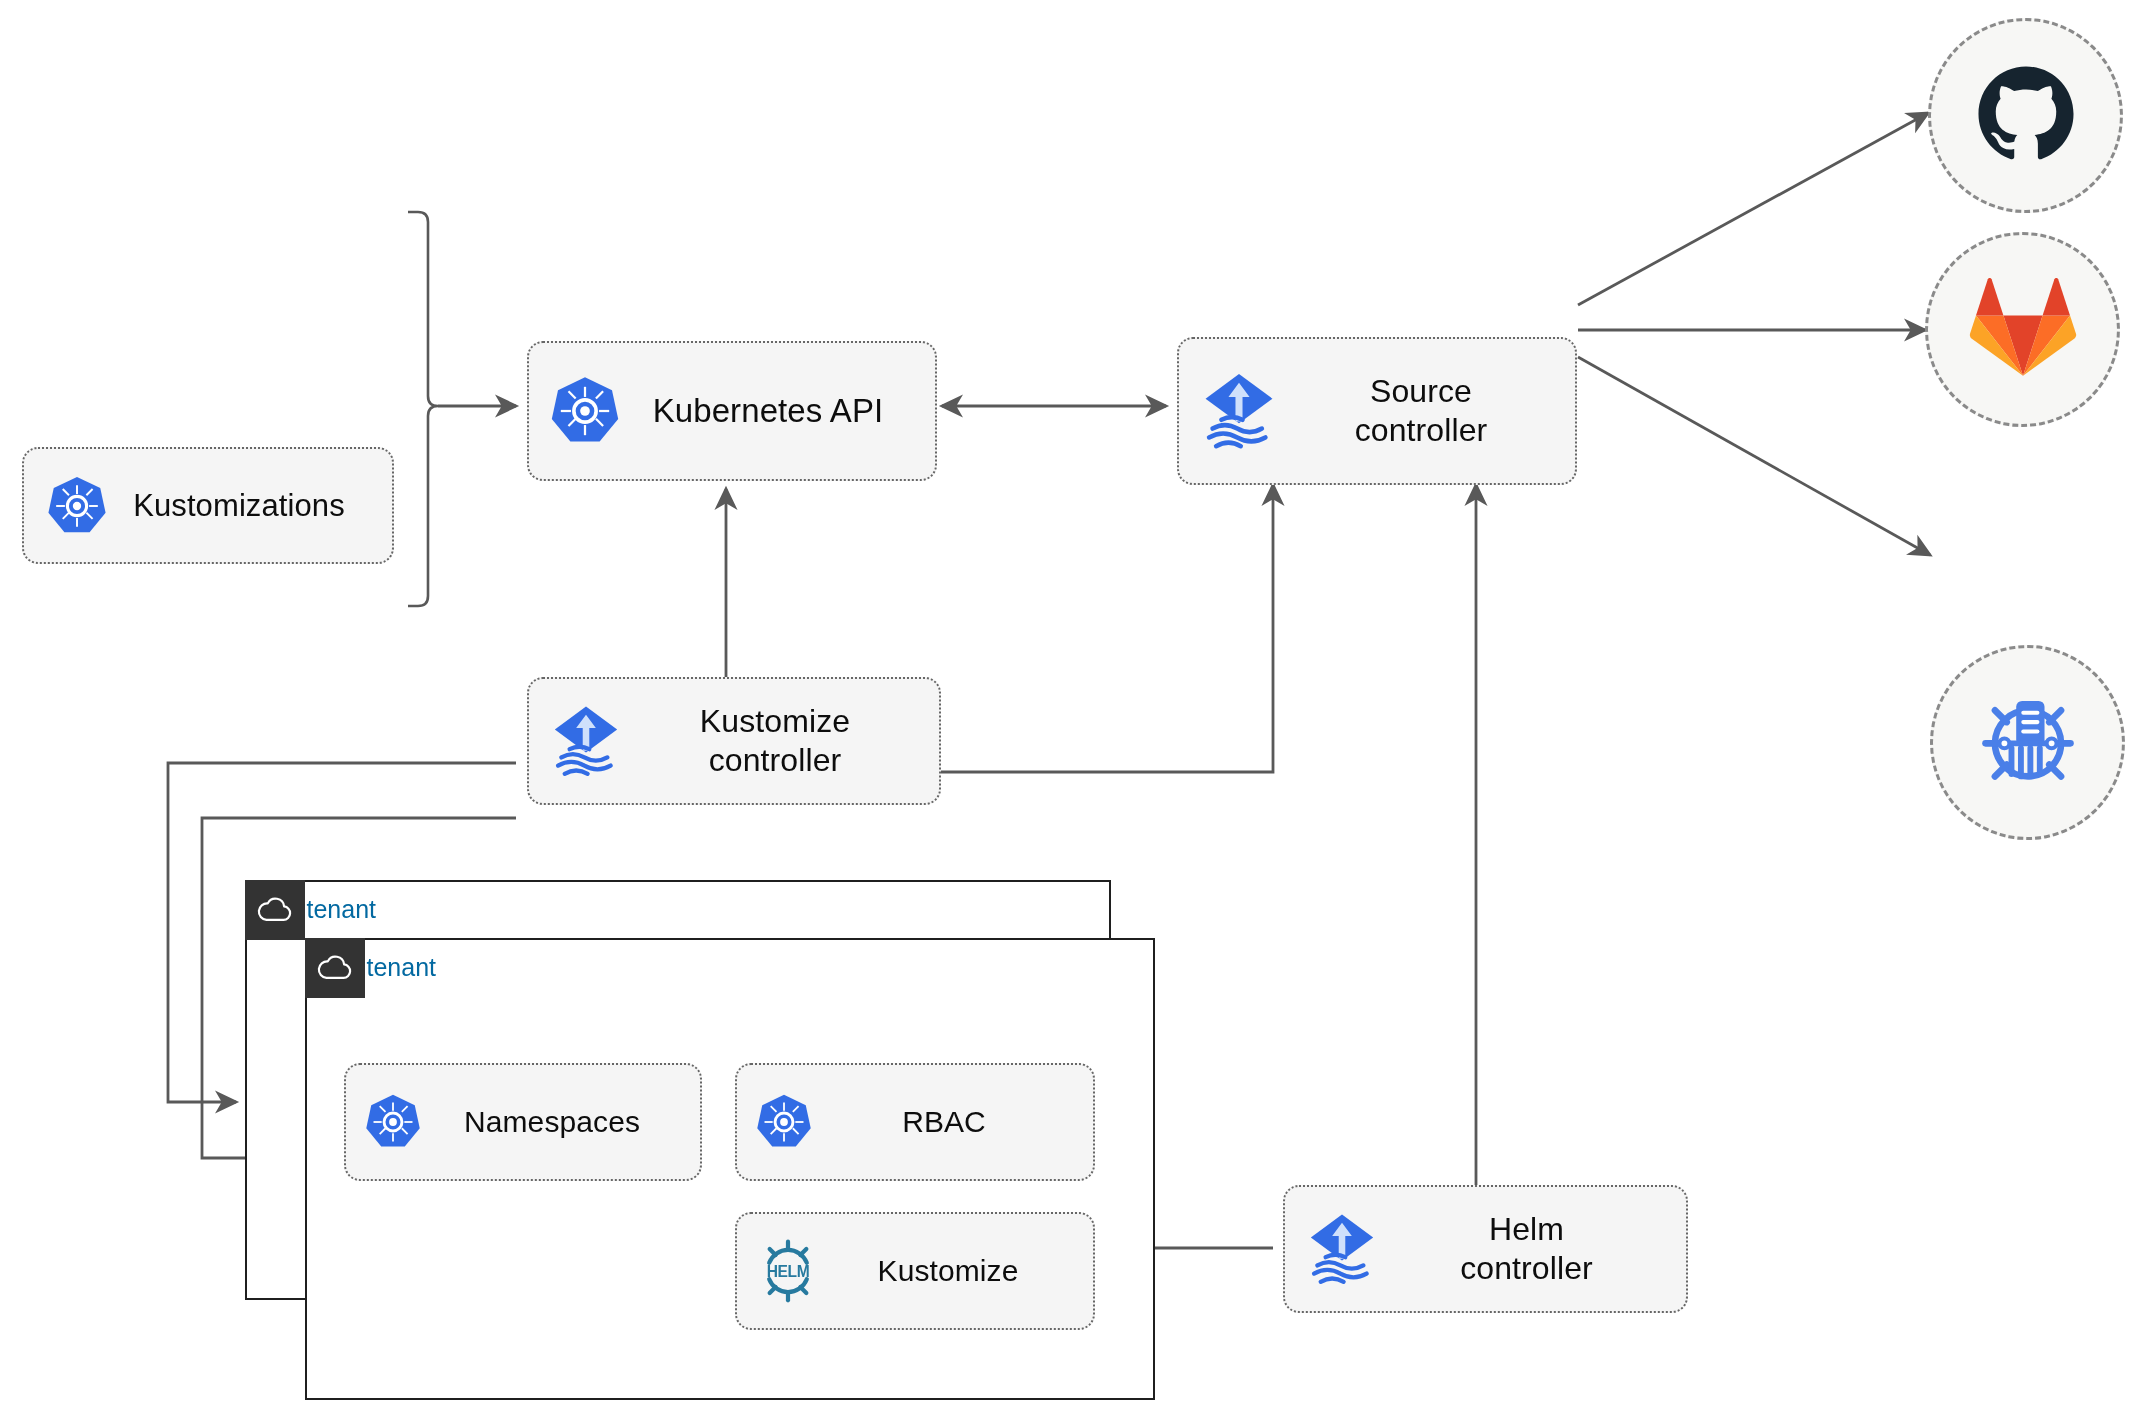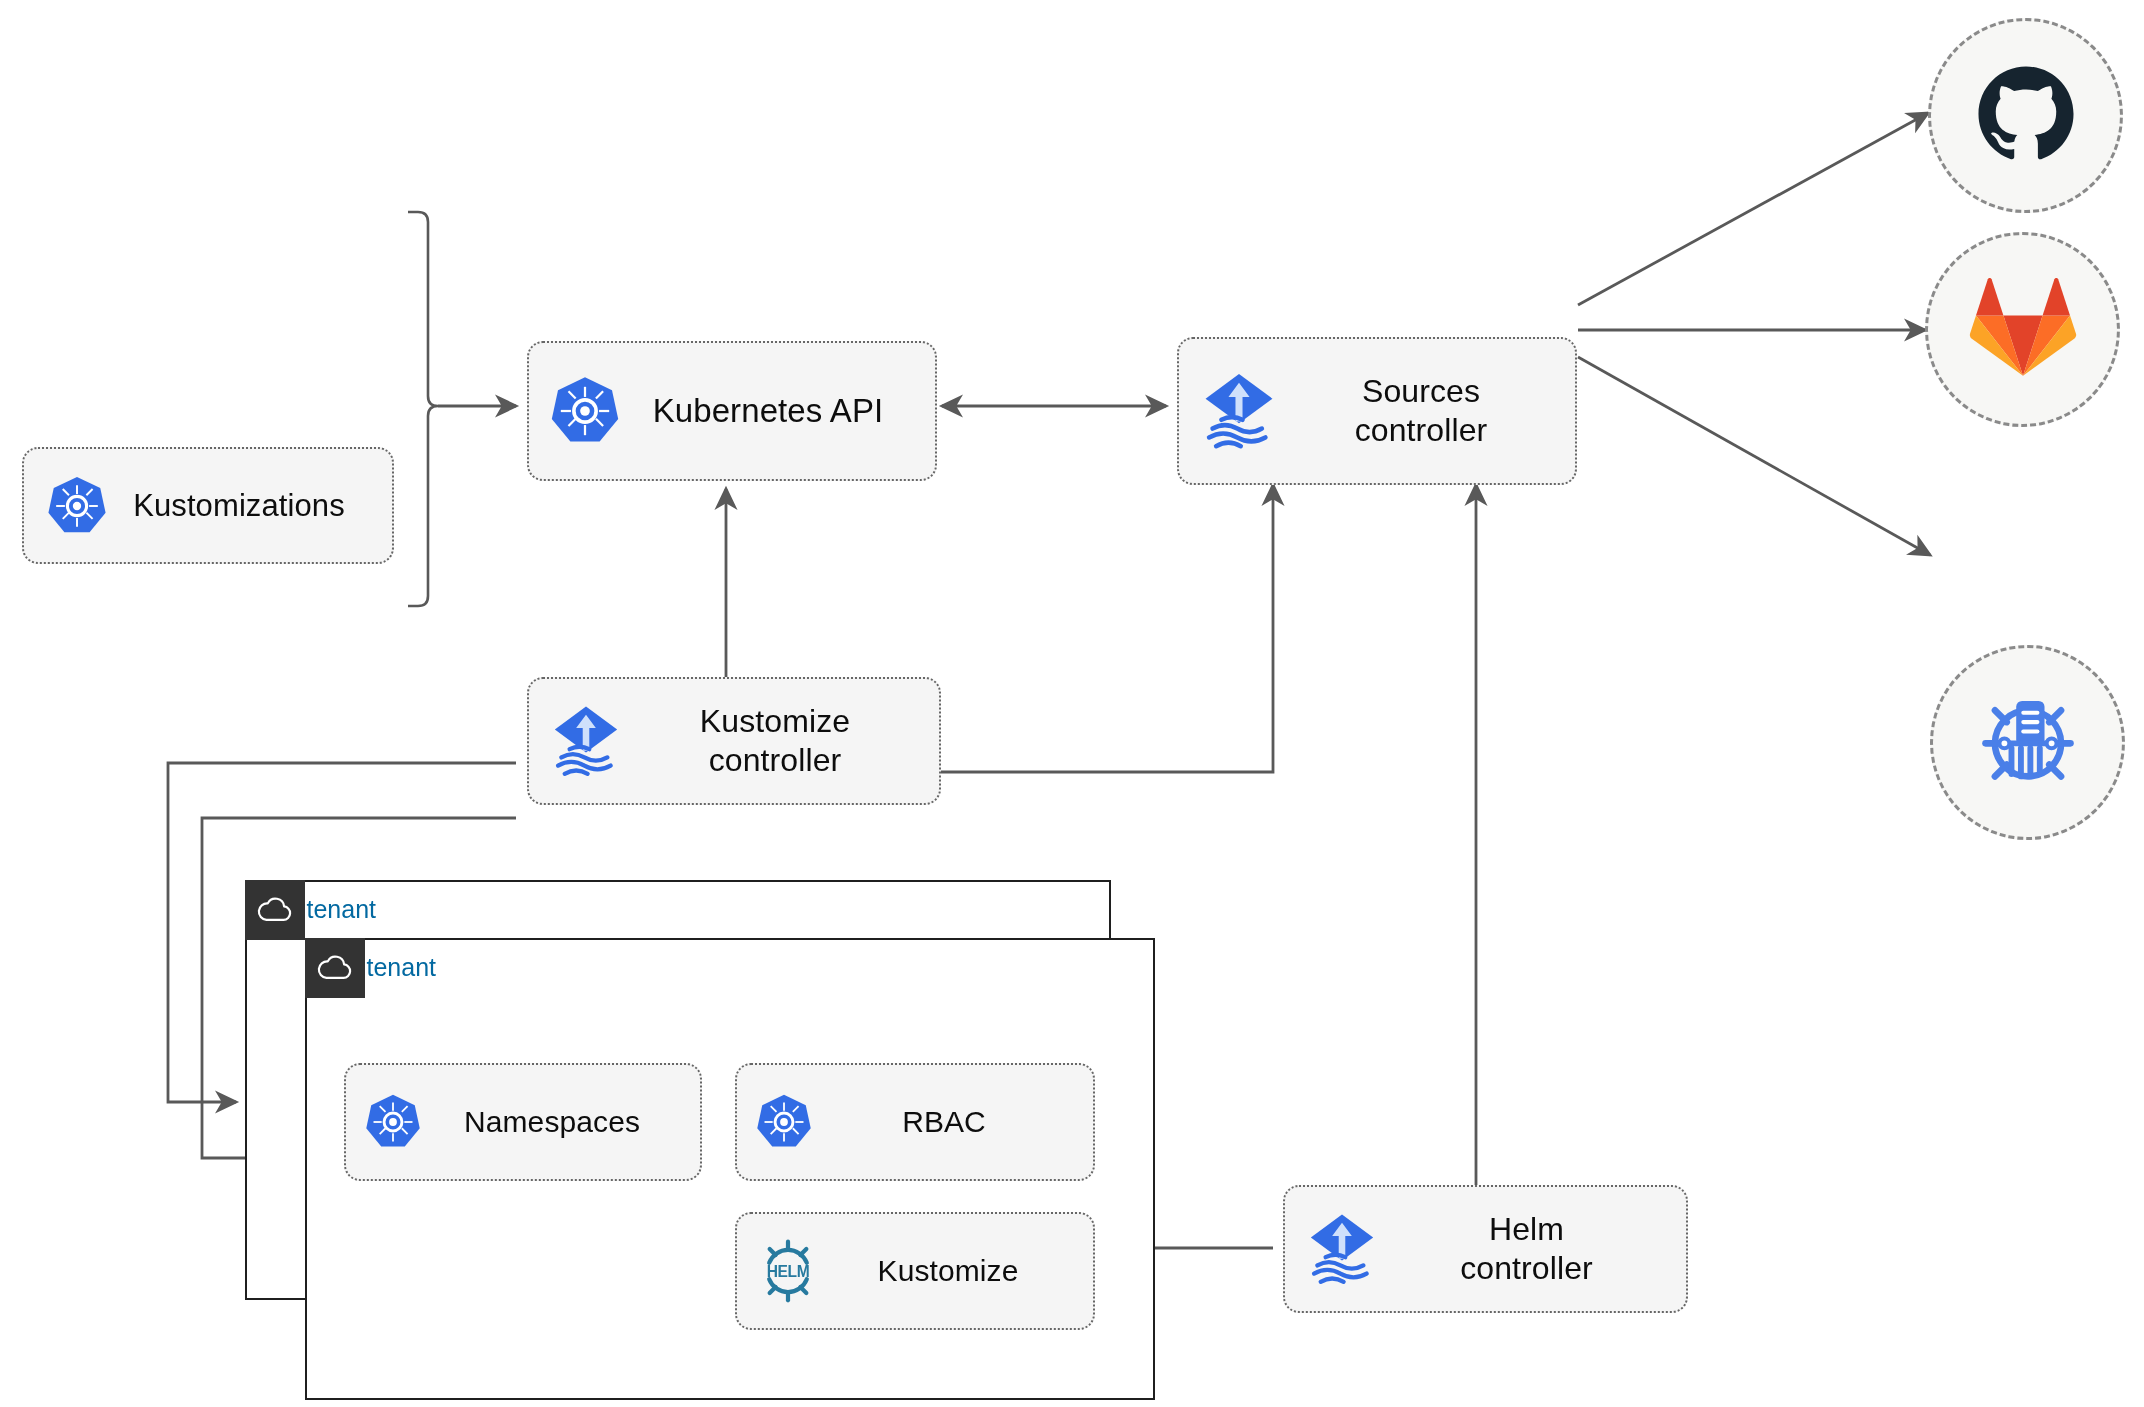--- a/index.html
+++ b/index.html
@@ -150,21 +150,21 @@
         <path d="M50 8 L88 36 L50 64 L12 36 Z" fill="#326ce5"></path>
         <path d="M50 18 L62 34 L54 34 L54 62 L46 62 L46 34 L38 34 Z" fill="#cfe0fb"></path>
         <g stroke="#326ce5" stroke-width="5.2" stroke-linecap="round" fill="none">
           <path d="M20 70 Q34 62 48 70 Q62 78 76 70"></path>
           <path d="M16 80 Q32 71 48 80 Q64 89 80 80"></path>
           <path d="M24 90 Q38 82 52 90"></path>
           <path d="M30 60 Q42 54 54 60"></path>
         </g>
       </svg>
     </span>
-    <span class="lbl" style="font-size:32px;">Sources
+    <span class="lbl" style="font-size:32px;">Source
 controller</span>
   </div>
 
   <div class="node" style="left:527px;top:677px;width:414px;height:128px;padding:0 16px;">
     <span class="ico">
       <svg width="82" height="82" viewBox="0 0 100 100" aria-hidden="true">
         <path d="M50 8 L88 36 L50 64 L12 36 Z" fill="#326ce5"></path>
         <path d="M50 18 L62 34 L54 34 L54 62 L46 62 L46 34 L38 34 Z" fill="#cfe0fb"></path>
         <g stroke="#326ce5" stroke-width="5.2" stroke-linecap="round" fill="none">
           <path d="M20 70 Q34 62 48 70 Q62 78 76 70"></path>

